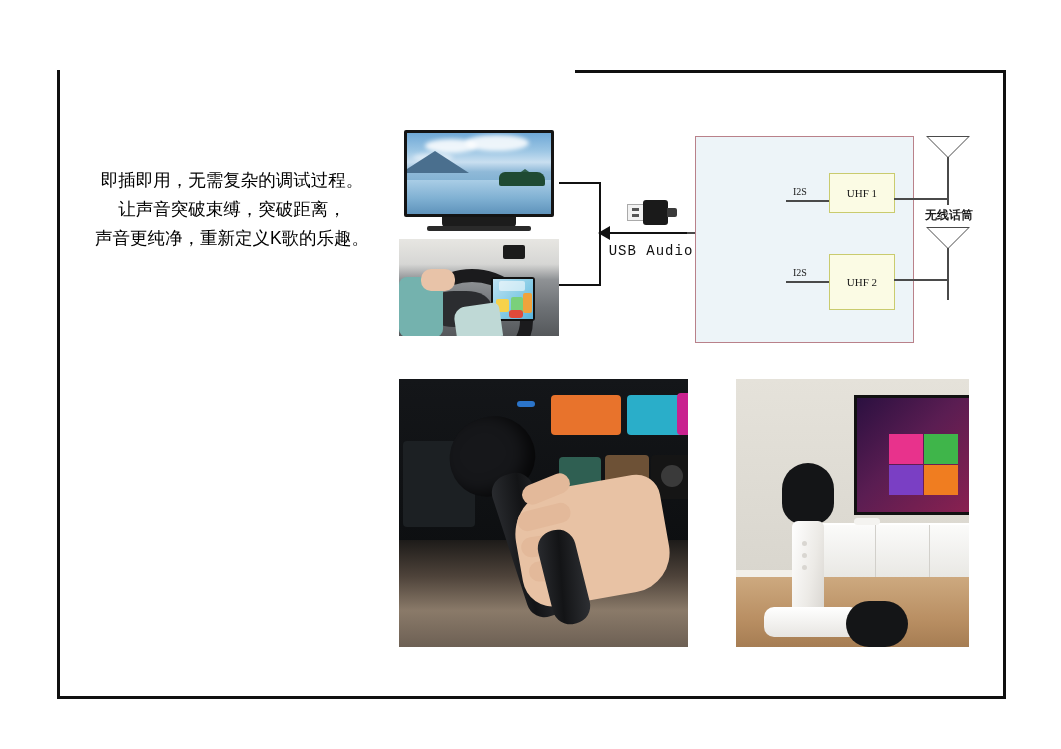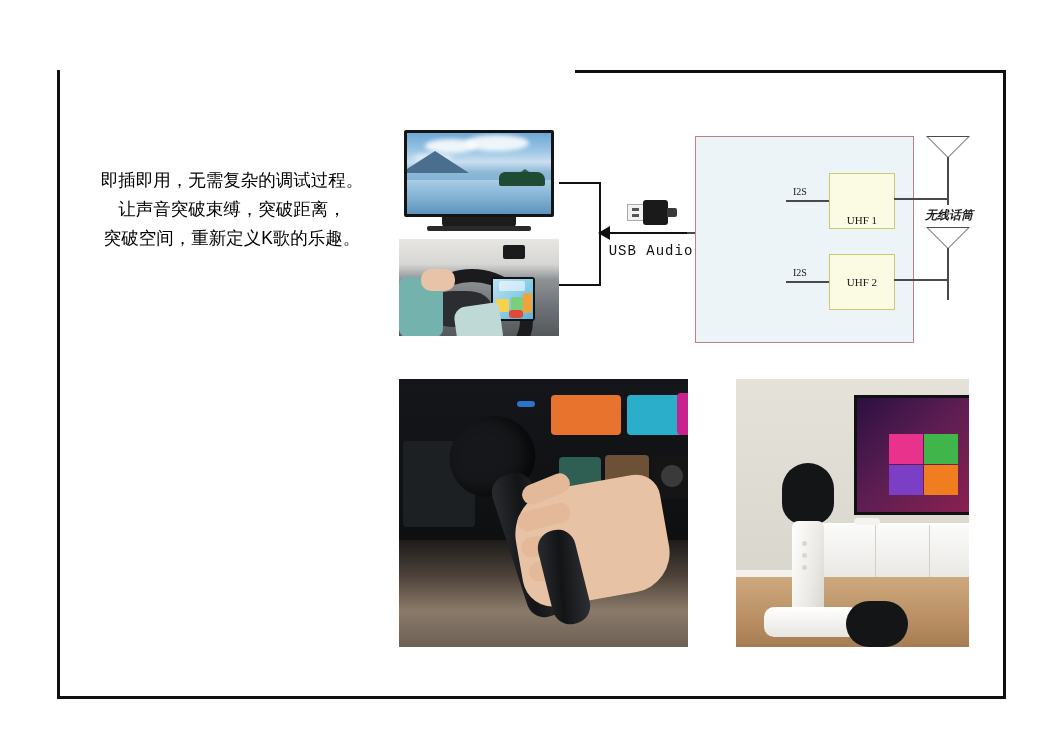--- a/index.html
+++ b/index.html
@@ -283,21 +283,21 @@
     background: #edf4f8; border: 1px solid #b9818a; box-sizing: border-box;
   }
   .dg-box {
     position: absolute; background: #fbfbe4; border: 1px solid #c9cb6e;
     box-sizing: border-box; display:flex; flex-direction:column;
     align-items:center; justify-content:center;
     font-family: "Liberation Serif", "DejaVu Serif", serif;
     color: #1a1a1a; font-size: 11px; line-height: 16px;
   }
   .dg-dsp { left: 25px; top: 31px; width: 65px; height: 136px; }
-  .dg-uhf1 { left: 133px; top: 36px; width: 66px; height: 56px; justify-content: flex-end; }
+  .dg-uhf1 { left: 133px; top: 36px; width: 66px; height: 40px; }
   .dg-uhf2 { left: 133px; top: 117px; width: 66px; height: 56px; }
   .dg-wire { position:absolute; background: #4a4a4a; height: 1.5px; }
   .dg-i2s {
     position:absolute; font-family:"Liberation Serif","DejaVu Serif",serif;
     font-size: 10px; color:#1a1a1a;
   }
   .dg-caption {
     position:absolute; left: 0; bottom: 6px; width: 100%;
     text-align:center; font-family:"Liberation Serif","DejaVu Serif",serif;
     font-size: 12px; color:#1a1a1a;
@@ -316,38 +316,38 @@
   }
   .ant-tri::after {
     content:""; position:absolute; left:-20px; top:-21px;
     border-left: 20px solid transparent; border-right: 20px solid transparent;
     border-top: 20px solid #ffffff;
   }
   .ant-stem { position:absolute; left: 21px; top: 21px; width: 1.5px; background:#4a4a4a; }
   .ant-wire { position:absolute; background:#4a4a4a; height:1.5px; }
   .ant-label {
     position:absolute; font-family:"Liberation Serif","DejaVu Serif",serif;
-    font-size: 12px; color:#1a1a1a; font-weight: bold; white-space:nowrap;font-style:italic;
+    font-size: 12px; color:#1a1a1a; font-weight: bold; white-space:nowrap;
   }
 </style>
 </head>
 <body>
 
 <div id="page">
 
 
   <div class="frame-top-rule"></div>
   <div class="frame-left"></div>
   <div class="frame-right"></div>
   <div class="frame-bottom"></div>
 
   <div class="copy-block copy-upper">
     <div>即插即用，无需复杂的调试过程。</div>
     <div>让声音突破束缚，突破距离，</div>
-    <div>突破空间，重新定义K歌的乐趣。</div>
+    <div>声音更纯净，重新定义K歌的乐趣。</div>
   </div>
 
 
   <div class="photo tv-photo">
     <div class="tv-bezel"></div>
     <div class="tv-screen">
       <div class="tv-cloud" style="left:18px;top:6px;width:52px;height:14px;"></div>
       <div class="tv-cloud" style="left:58px;top:2px;width:64px;height:16px;"></div>
       <div class="tv-cloud" style="left:6px;top:20px;width:40px;height:9px;opacity:.6"></div>
       <div class="tv-mtn-left"></div>

